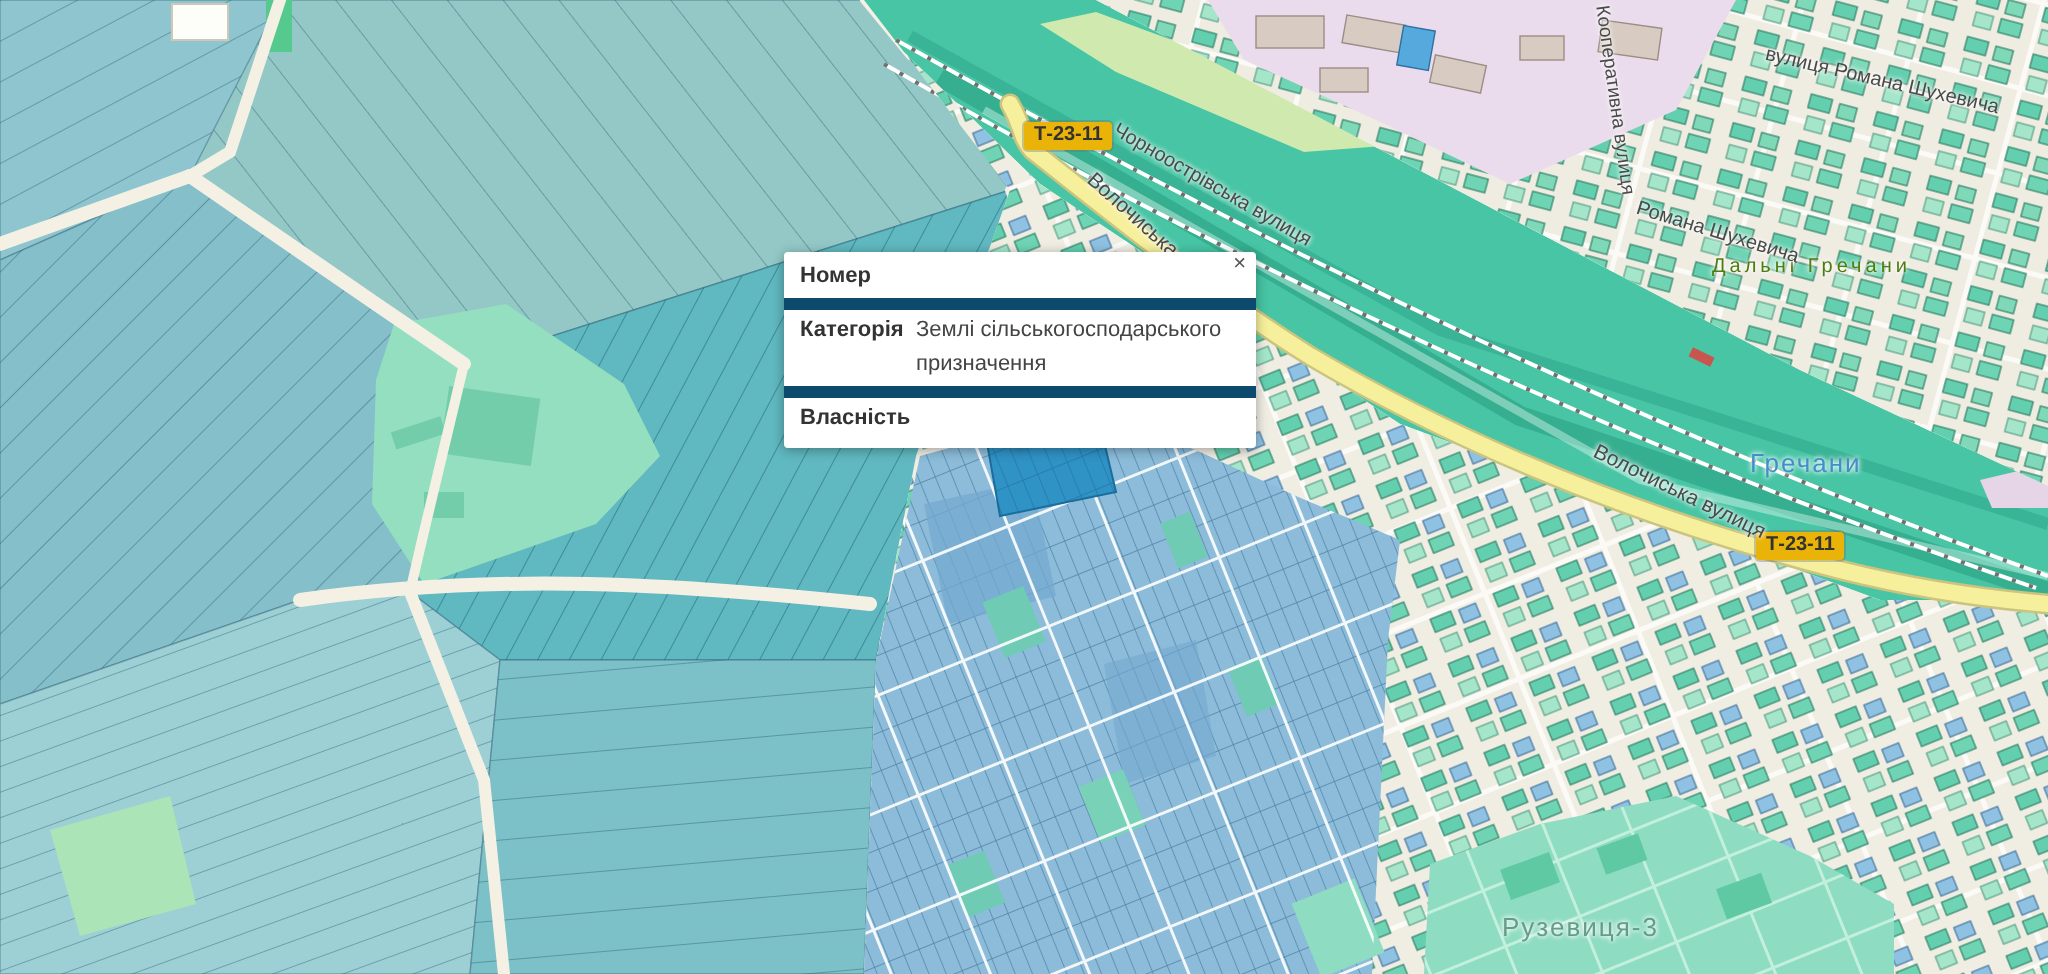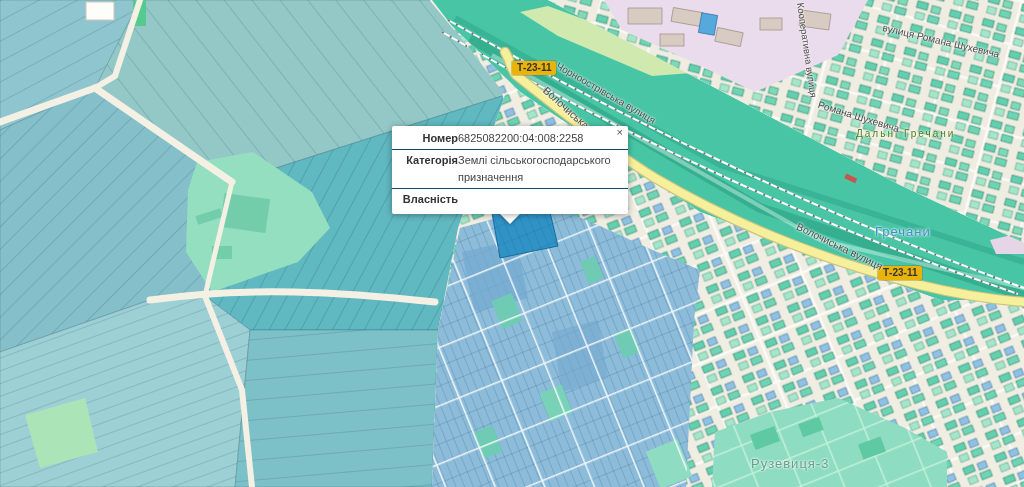--- a/index.html
+++ b/index.html
@@ -19,22 +19,22 @@
           box-shadow:0 0 0 1px rgba(110,110,110,.35);}
 
   
   .popup{position:absolute;left:392px;top:126px;width:236px;background:#fff;
          border-radius:2px;box-shadow:0 1px 6px rgba(0,0,0,.35);z-index:3;
          padding:2px 0 4px 0;font-size:11px;color:#444;}
   .popup-tail{position:absolute;left:503px;top:207px;width:14px;height:14px;
          background:#fff;transform:rotate(45deg);z-index:2;
          box-shadow:1px 1px 4px rgba(0,0,0,.25);}
   .popup-row{display:flex;padding:2px 8px;line-height:17px;}
-  .popup-row + .popup-row{border-top:1px solid #0c4a6e;}
-  .popup-label{flex:0 0 58px;font-weight:bold;color:#333;text-align:right;}
+  .popup-row + .popup-row{border-top:6px solid #0c4a6e;}
+  .popup-label{flex:0 0 58px;font-weight:bold;color:#333;}
   .popup-value{flex:1;color:#444;}
   .popup-close{position:absolute;top:0px;right:5px;font-size:11px;color:#555;
          cursor:pointer;line-height:13px;}
 </style>
 </head>
 <body>
 
 <div class="stage">
 
 <svg width="1024" height="487" viewBox="0 0 1024 487">
@@ -205,21 +205,20 @@
 <div class="lbl lbl-street" style="left:560px;top:60px;transform:rotate(30deg);">Чорноострівська вулиця</div>
 <div class="lbl lbl-street" style="left:884px;top:22px;transform:rotate(13deg);">вулиця Романа Шухевича</div>
 <div class="lbl lbl-street" style="left:820px;top:99px;transform:rotate(17deg);">Романа Шухевича</div>
 <div class="lbl lbl-street" style="left:806px;top:2px;transform:rotate(82deg);font-size:9.5px;">Кооперативна вулиця</div>
 
 <div class="popup-tail"></div>
 <div class="popup">
   <span class="popup-close">×</span>
   <div class="popup-row">
     <span class="popup-label">Номер</span>
-    <span class="popup-value">6825082200:04:008:2258</span>
   </div>
   <div class="popup-row">
     <span class="popup-label">Категорія</span>
     <span class="popup-value">Землі сільськогосподарського призначення</span>
   </div>
   <div class="popup-row">
     <span class="popup-label">Власність</span>
   </div>
 </div>
 

